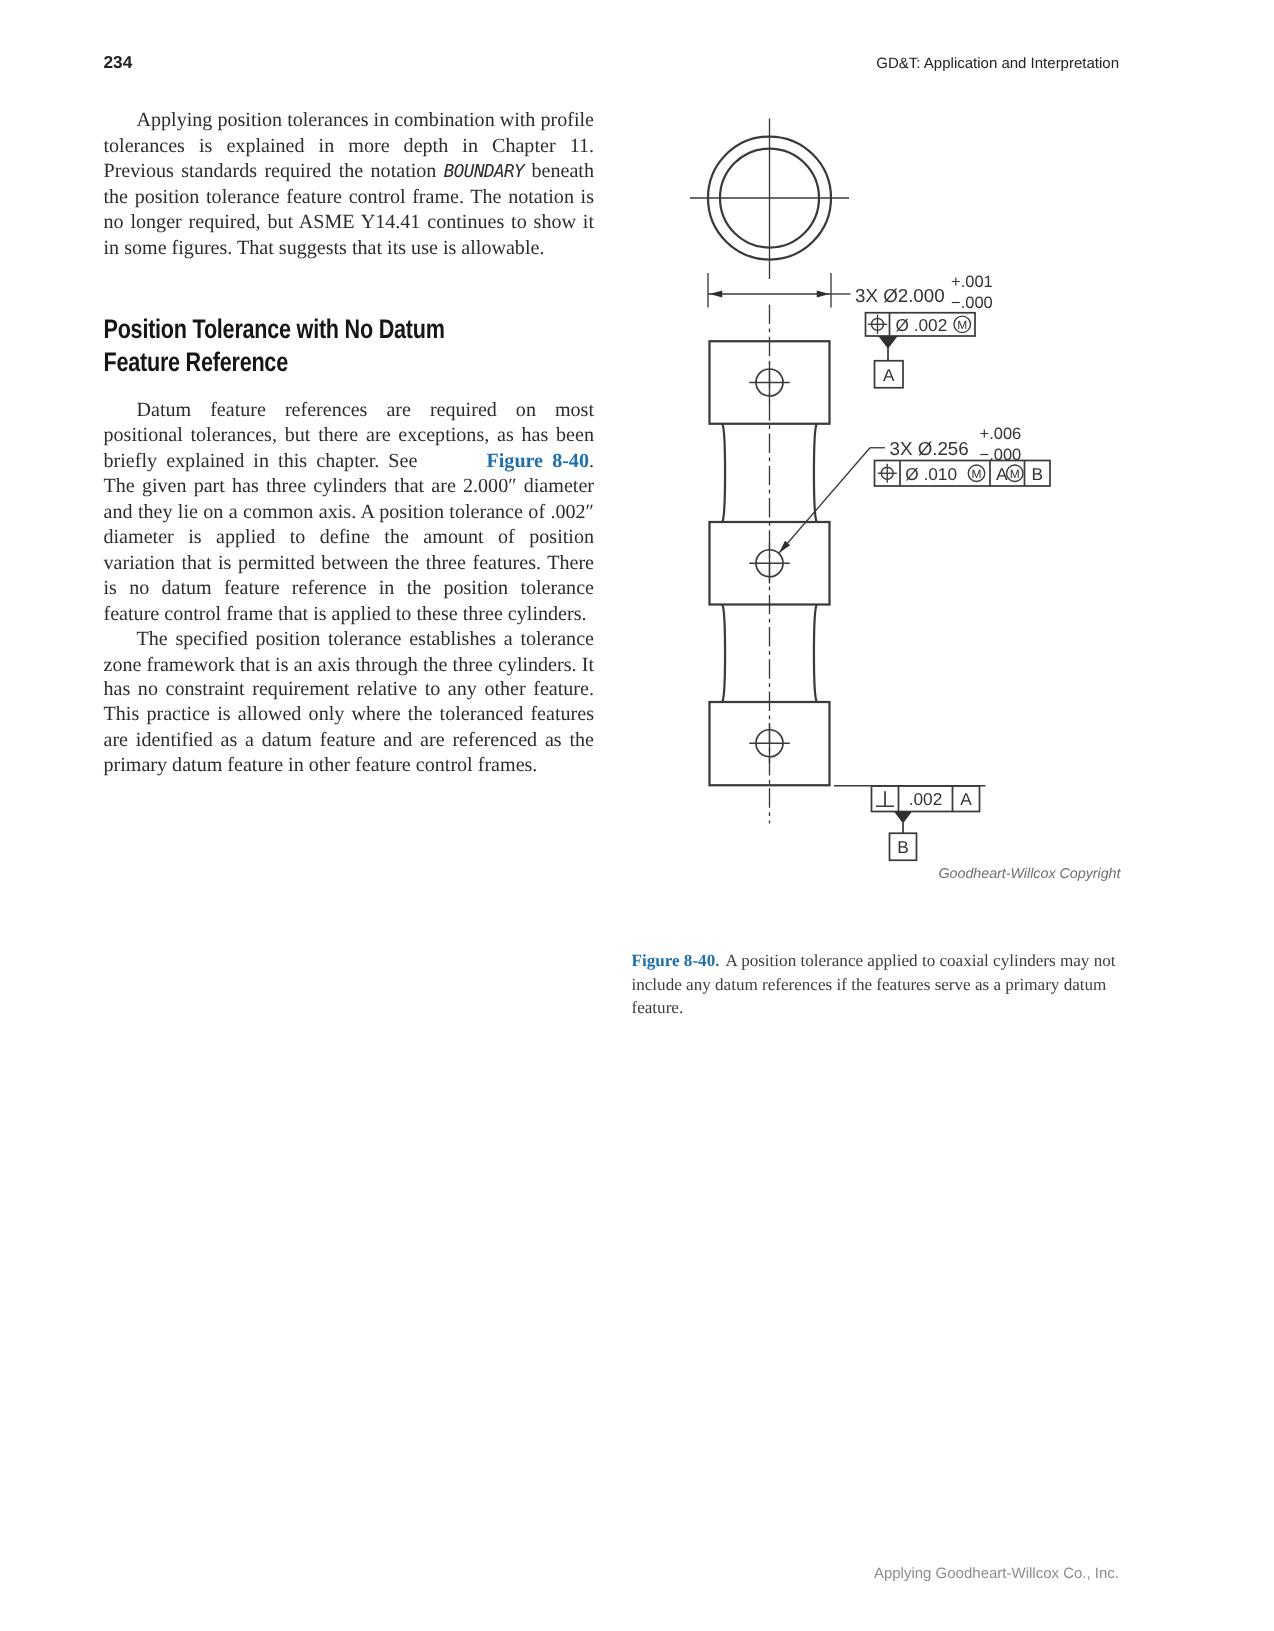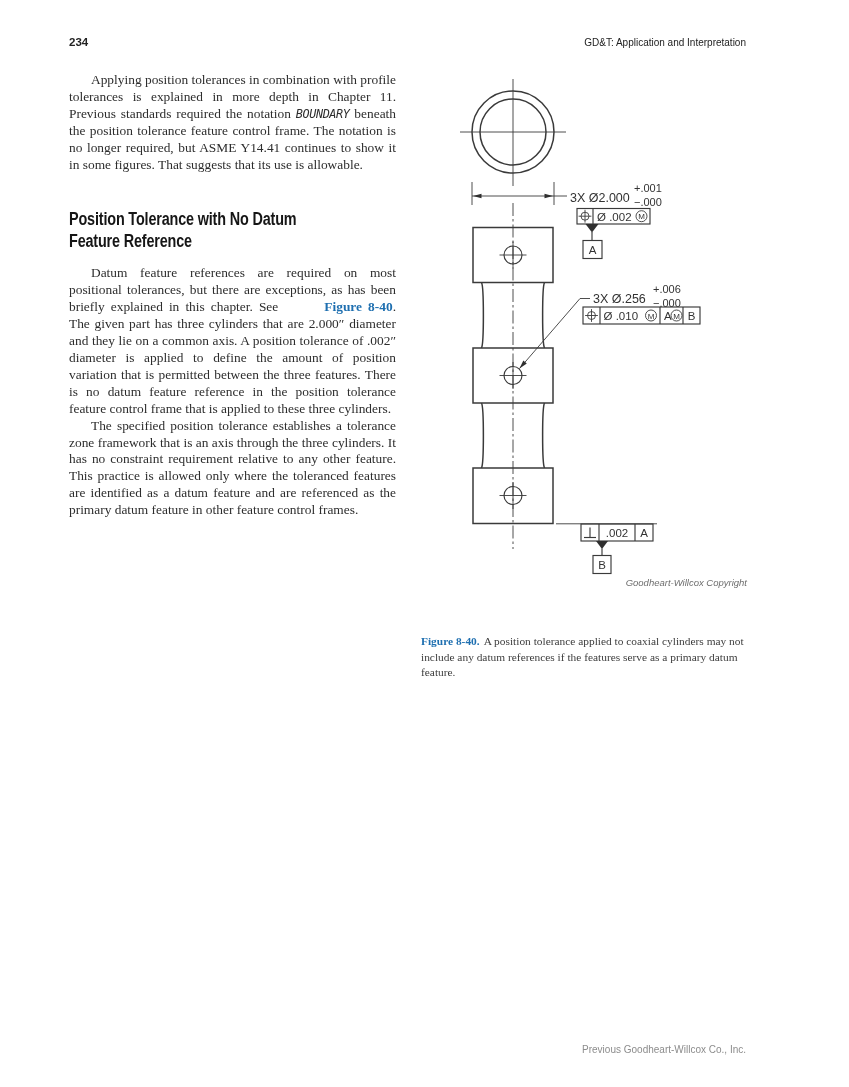--- a/index.html
+++ b/index.html
@@ -172,15 +172,15 @@
       </g>
     </g>
   </svg>
 
   <div class="credit">Goodheart-Willcox Copyright</div>
 
   <div class="caption">
     <span class="cap-label">Figure 8-40.</span><span>A position tolerance applied to coaxial cylinders may not include any datum references if the features serve as a primary datum feature.</span>
   </div>
 
-  <div class="footer">Previous Goodheart-Willcox Co., Inc.</div>
+  <div class="footer">Applying Goodheart-Willcox Co., Inc.</div>
 
 </div>
 
 </body></html>

